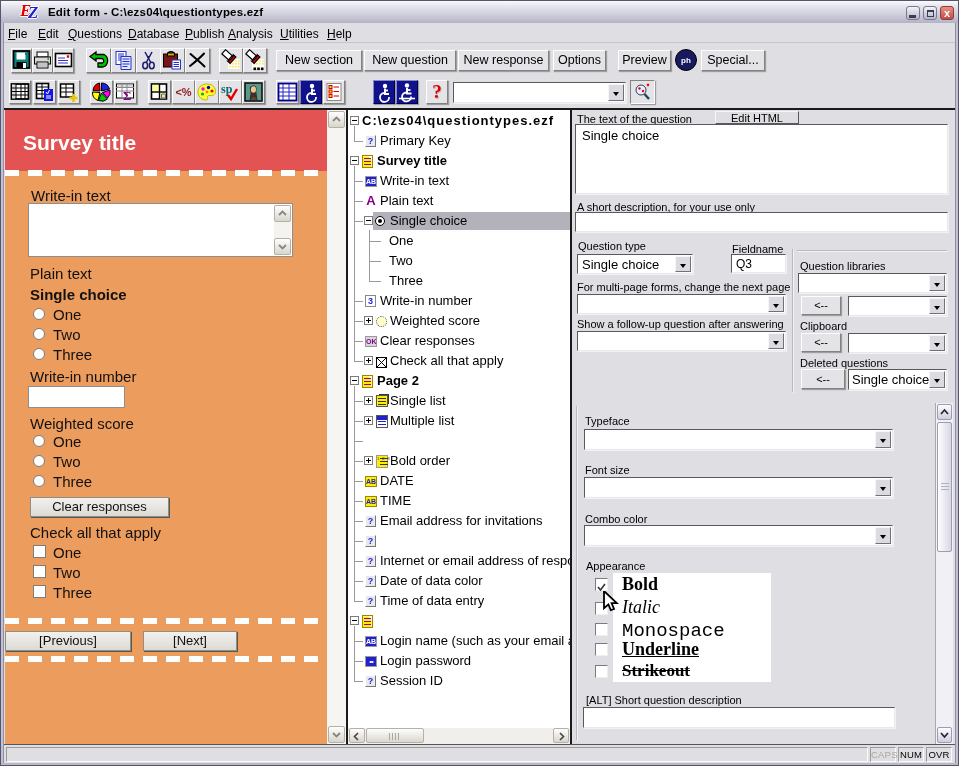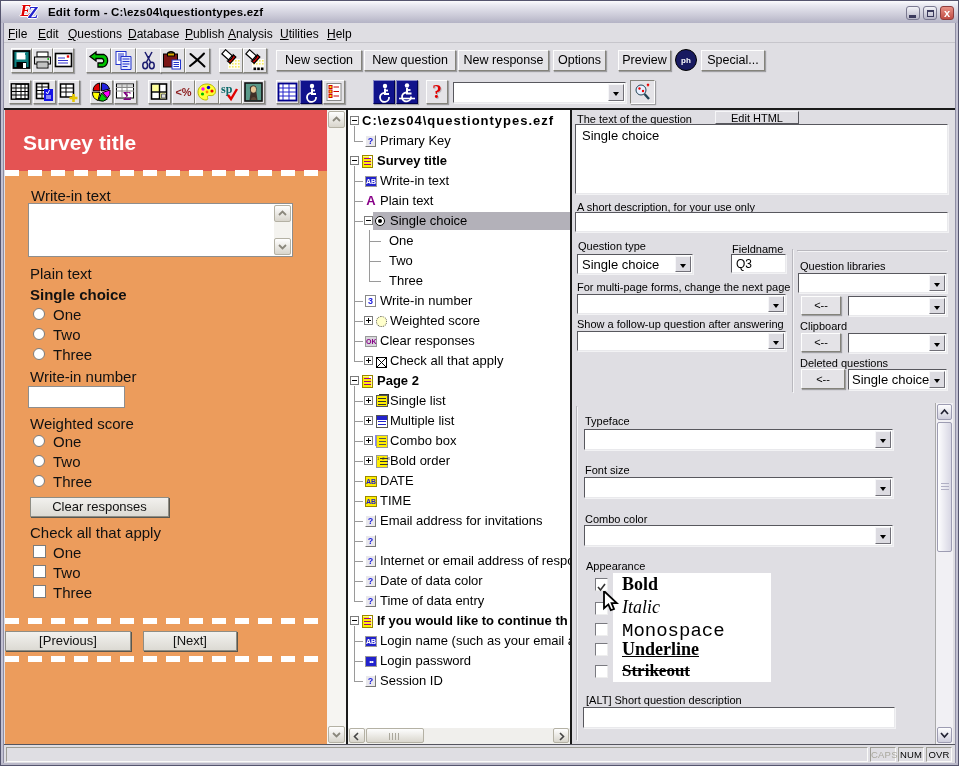--- a/index.html
+++ b/index.html
@@ -510,25 +510,20 @@
   <div class="trow" style="top:282px;">
         <span class="texp tp" style="left:16px"></span>
         <span class="ilist1" style="left:28px"></span>
         <span style="position:absolute;left:42px">Single list</span>
       </div>
   <div class="trow" style="top:302px;">
         <span class="texp tp" style="left:16px"></span>
         <span class="ilist2" style="left:28px"></span>
         <span style="position:absolute;left:42px">Multiple list</span>
       </div>
-  <div class="trow" style="top:322px;">
-        <span class="texp tp" style="left:16px"></span>
-        <span class="icombo" style="left:28px"></span>
-        <span style="position:absolute;left:42px">Combo box</span>
-      </div>
   <div class="trow" style="top:342px;">
         <span class="texp tp" style="left:16px"></span>
         <span class="irank" style="left:28px"></span>
         <span style="position:absolute;left:42px">Bold order</span>
       </div>
   <div class="trow" style="top:362px;">
         <span class="iaby" style="left:17px">AB</span>
         <span style="position:absolute;left:32px">DATE</span>
       </div>
   <div class="trow" style="top:382px;">
@@ -550,21 +545,20 @@
         <span class="iq" style="left:17px">?</span>
         <span style="position:absolute;left:32px">Date of data color</span>
       </div>
   <div class="trow" style="top:482px;">
         <span class="iq" style="left:17px">?</span>
         <span style="position:absolute;left:32px">Time of data entry</span>
       </div>
   <div class="trow" style="top:502px;">
         <span class="texp tm" style="left:2px"></span>
         <span class="ipage" style="left:14px"></span>
-        <b style="position:absolute;left:29px">If you would like to continue th</b>
       </div>
   <div class="trow" style="top:522px;">
         <span class="iab" style="left:17px">AB</span>
         <span style="position:absolute;left:32px">Login name (such as your email a</span>
       </div>
   <div class="trow" style="top:542px;">
         <span class="ipwd" style="left:17px">••</span>
         <span style="position:absolute;left:32px">Login password</span>
       </div>
   <div class="trow" style="top:562px;">

